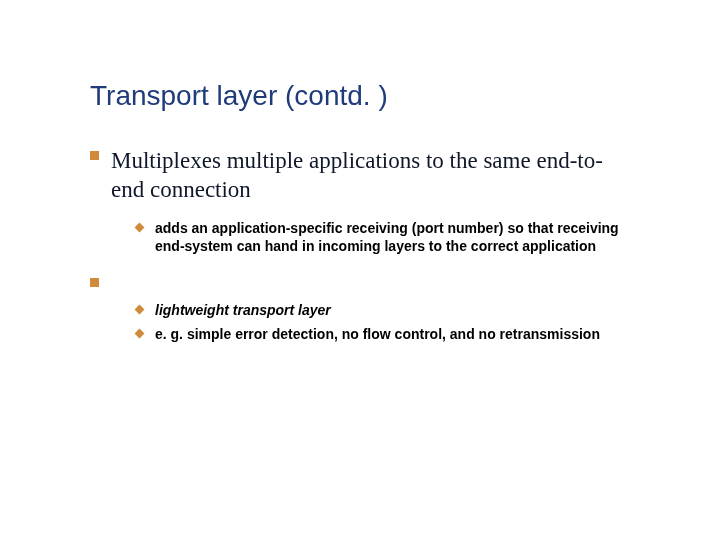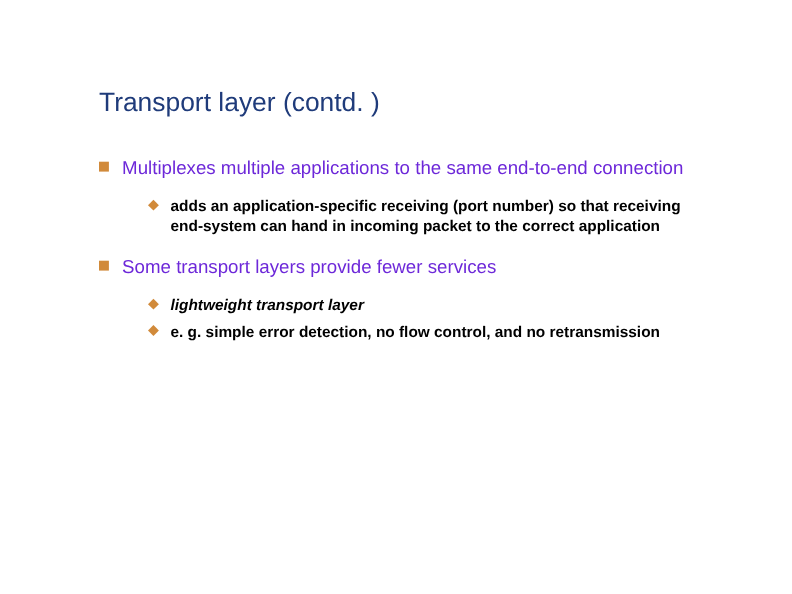--- a/index.html
+++ b/index.html
@@ -11,41 +11,42 @@
     font-family: Arial, Helvetica, sans-serif;
     color: #000;
   }
   .slide {
     box-sizing: border-box;
     width: 720px;
     height: 540px;
     padding: 80px 90px 0 90px;
   }
   .title {
-    font-size: 24px;
+    font-size: 28px;
     font-weight: 400;
     color: #1f3b7a;
     margin: 0 0 34px 0;
   }
   .bullet-l1 {
     display: flex;
     align-items: flex-start;
     margin: 0 0 14px 0;
   }
   .bullet-l1 .marker {
     width: 9px;
     height: 9px;
     background: #d18a3a;
     flex: 0 0 auto;
     margin: 5px 12px 0 0;
   }
   .bullet-l1 .text {
-    font-size: 17px;
+    font-size: 23px;
     line-height: 1.28;
-    color: #6d28d9;
+    color: #0f172a;
+    font-family: Liberation Serif, serif;
   }
   .bullet-l2 {
     display: flex;
     align-items: flex-start;
     margin: 0 0 6px 46px;
   }
   .bullet-l2 .marker {
     width: 7px;
     height: 7px;
     background: #d18a3a;
@@ -76,28 +77,27 @@
   <h1 class="title">Transport layer (contd. )</h1>
 
   <div class="bullet-l1">
     <span class="marker"></span>
     <span class="text">Multiplexes multiple applications to the same end-to-end connection</span>
   </div>
   <div class="sub-group">
     <div class="bullet-l2">
       <span class="marker"></span>
       <span class="text">
-        <span>adds an application-specific receiving (</span><span class="paren-italic">port number</span><span>) so that receiving end-system can hand in incoming packet to the correct application</span>
+        <span>adds an application-specific receiving (</span><span class="paren-italic">port number</span><span>) so that receiving end-system can hand in incoming layers to the correct application</span>
       </span>
     </div>
   </div>
 
   <div class="bullet-l1">
     <span class="marker"></span>
-    <span class="text">Some transport layers provide fewer services</span>
   </div>
   <div class="sub-group">
     <div class="bullet-l2">
       <span class="marker"></span>
       <span class="text italic">lightweight transport layer</span>
     </div>
     <div class="bullet-l2">
       <span class="marker"></span>
       <span class="text">e. g. simple error detection, no flow control, and no retransmission</span>
     </div>

